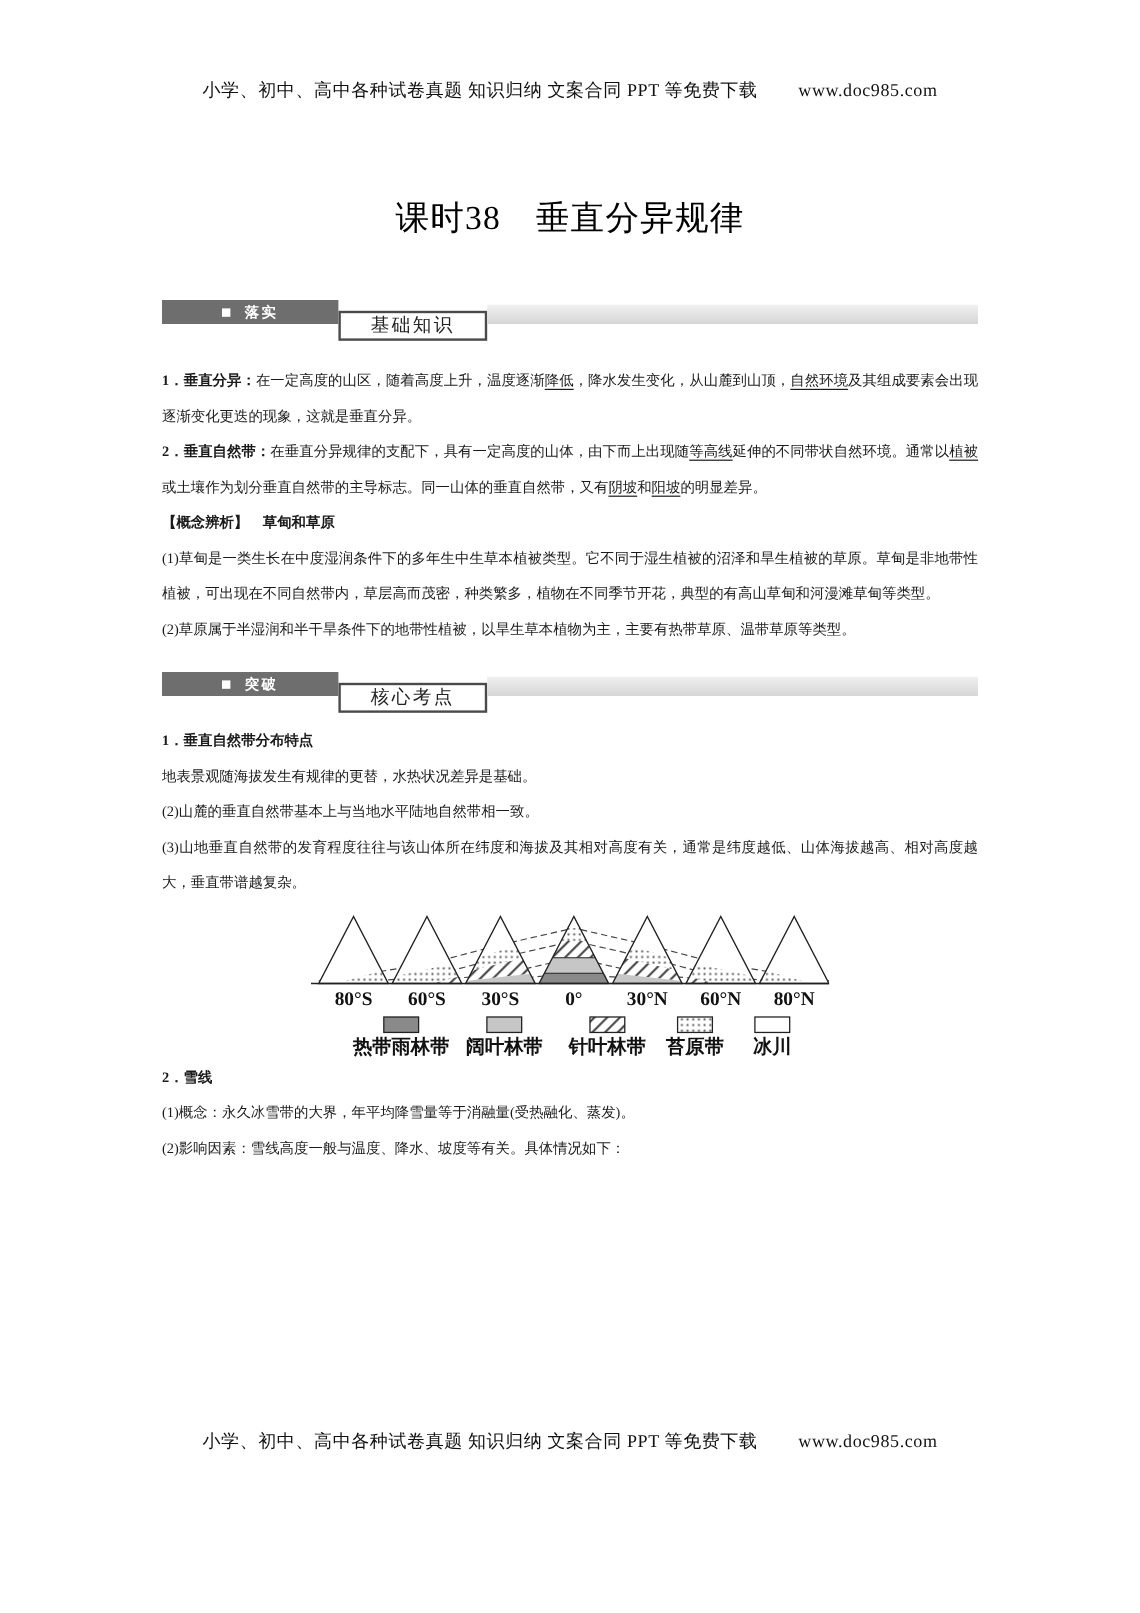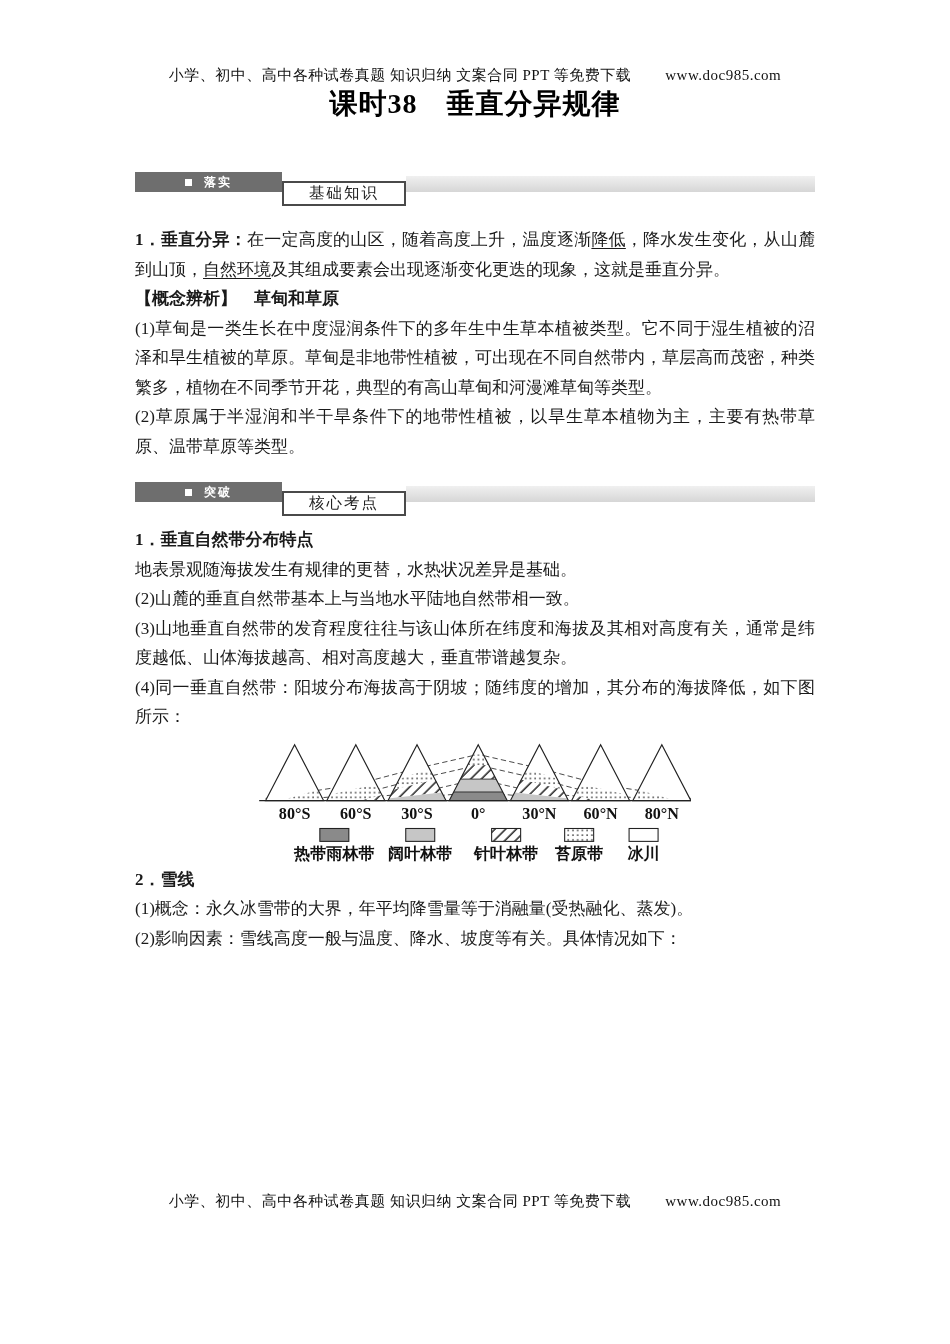--- a/index.html
+++ b/index.html
@@ -8,21 +8,21 @@
     position:relative; width:878px; height:1344px; margin:0 auto;
     background:#ffffff; overflow:hidden; color:#1a1a1a;
     font-family:"Liberation Serif","DejaVu Serif",serif;
   }
   .doc-note {
     padding-top:66px; text-align:center; font-size:15px; color:#111;
     letter-spacing:0.5px;
   }
   .doc-note .url { margin-left:34px; }
   .doc-title {
-    text-align:center; font-size:28px; font-weight:bold;
+    margin-top:78px; text-align:center; font-size:28px; font-weight:normal;
     color:#000; letter-spacing:1px;
   }
   .content { width:680px; margin:0 auto; }
   
   .secbar { position:relative; height:26px; }
   .secbar .tab {
     position:absolute; left:0; top:3px; width:147px; height:20px;
     background:#6e6e6e; color:#fff; display:flex; align-items:center;
     justify-content:center; gap:12px; font-size:12px; font-weight:bold;
     letter-spacing:2px;
@@ -35,21 +35,21 @@
     background:#fff; border:2px solid #4a4a4a; display:flex;
     align-items:center; justify-content:center; font-size:15.5px;
     color:#222; letter-spacing:2px;
   }
   .secbar .strip {
     position:absolute; left:271px; right:0; top:7px; height:16px;
     background:linear-gradient(#f0f0f0,#d6d6d6);
   }
   .secbar.first { margin-top:46px; }
   
-  .tblock { margin-top:30px; font-size:17px; line-height:29.5px; text-align:justify; }
+  .tblock { margin-top:30px; font-size:12px; line-height:29.5px; text-align:justify; }
   .tblock p { text-align:justify; }
   .b { font-weight:bold; }
   .u { text-decoration:underline; text-underline-offset:3px; }
   .secbar.second { margin-top:18px; }
   .tblock.core { margin-top:20px; }
   
   .diagram-wrap { width:432px; margin:2px auto 0; }
   .diagram-wrap svg { display:block; width:432px; height:131px; }
   .tblock.snow { margin-top:0; }
   .doc-footer {
@@ -81,40 +81,40 @@
       <div class="tab">
         <span class="sq"></span>
         <span>落实</span>
       </div>
       <div class="boxlabel">基础知识</div>
       <div class="strip"></div>
     </div>
 
     <div class="tblock">
       <p><span class="b">1．垂直分异：</span><span>在一定高度的山区，随着高度上升，温度逐渐</span><span class="u">降低</span><span>，降水发生变化，从山麓到山顶，</span><span class="u">自然环境</span><span>及其组成要素会出现逐渐变化更迭的现象，这就是垂直分异。</span></p>
+      <p><span class="b">2．垂直自然带：</span><span>在垂直分异规律的支配下，具有一定高度的山体，由下而上出现随</span><span class="u">等高线</span><span>延伸的不同带状自然环境。通常以</span><span class="u">植被</span><span>或土壤作为划分垂直自然带的主导标志。同一山体的垂直自然带，又有</span><span class="u">阴坡</span><span>和</span><span class="u">阳坡</span><span>的明显差异。</span></p>
       <p><span class="b">【概念辨析】　草甸和草原</span></p>
       <p><span>(1)草甸是一类生长在中度湿润条件下的多年生中生草本植被类型。它不同于湿生植被的沼泽和旱生植被的草原。草甸是非地带性植被，可出现在不同自然带内，草层高而茂密，种类繁多，植物在不同季节开花，典型的有高山草甸和河漫滩草甸等类型。</span></p>
       <p><span>(2)草原属于半湿润和半干旱条件下的地带性植被，以旱生草本植物为主，主要有热带草原、温带草原等类型。</span></p>
     </div>
 
     <div class="secbar second">
       <div class="tab">
         <span class="sq"></span>
         <span>突破</span>
       </div>
       <div class="boxlabel">核心考点</div>
       <div class="strip"></div>
     </div>
 
     <div class="tblock core">
       <p><span class="b">1．垂直自然带分布特点</span></p>
       <p><span>地表景观随海拔发生有规律的更替，水热状况差异是基础。</span></p>
       <p><span>(2)山麓的垂直自然带基本上与当地水平陆地自然带相一致。</span></p>
       <p><span>(3)山地垂直自然带的发育程度往往与该山体所在纬度和海拔及其相对高度有关，通常是纬度越低、山体海拔越高、相对高度越大，垂直带谱越复杂。</span></p>
-      <p><span>(4)同一垂直自然带：阳坡分布海拔高于阴坡；随纬度的增加，其分布的海拔降低，如下图所示：</span></p>
     </div>
 
     <div class="diagram-wrap">
       <svg viewBox="0 0 402 122" xmlns="http://www.w3.org/2000/svg">
         <defs>
           <pattern id="pat-hatch" width="7" height="7" patternUnits="userSpaceOnUse" patternTransform="rotate(45)">
             <rect width="7" height="7" fill="#ffffff"></rect>
             <line x1="1" y1="0" x2="1" y2="7" stroke="#333" stroke-width="1.5"></line>
           </pattern>
           <pattern id="pat-dots" width="4.4" height="4.4" patternUnits="userSpaceOnUse">

